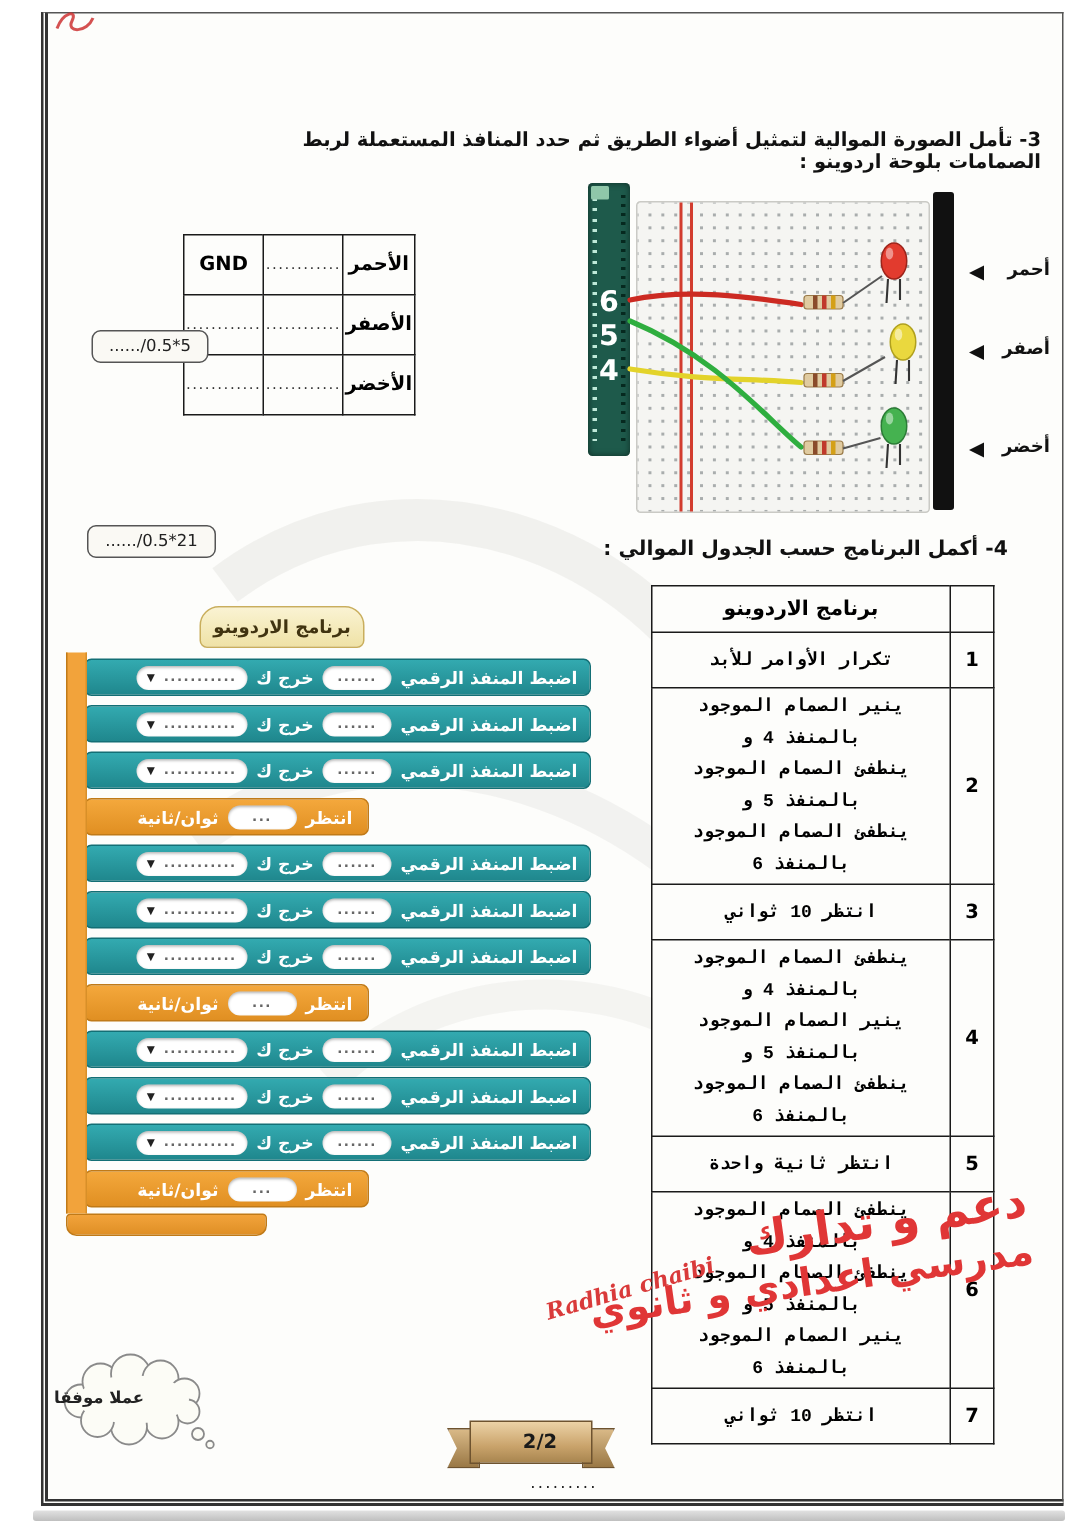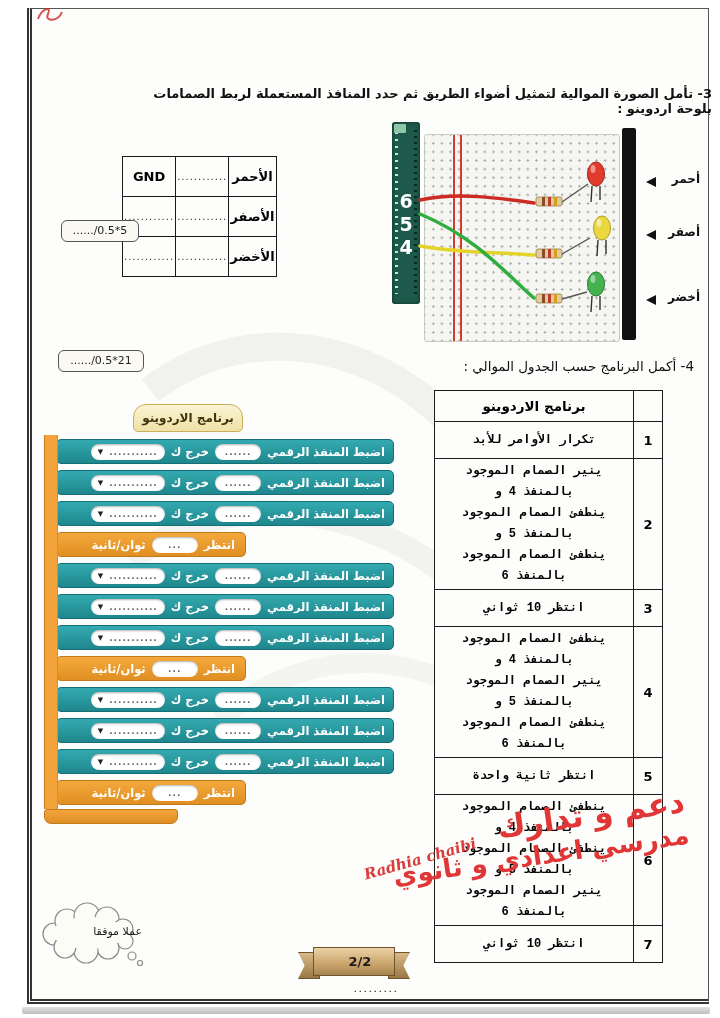--- a/index.html
+++ b/index.html
@@ -8,24 +8,24 @@
   
   .frame{position:absolute;left:27px;top:8px;width:676px;height:990px;
     border-top:1.5px solid #555;border-right:1.5px solid #555;
     border-left:5px double #333;border-bottom:5px double #333;background:#fdfdfb;}
   .bshadow{position:absolute;left:22px;right:10px;bottom:4px;height:7px;
     background:linear-gradient(#c9c9c9,#8a8a8a);opacity:.55;border-radius:2px;}
 
   .watermark{position:absolute;left:110px;top:300px;pointer-events:none;}
 
   
-  .q3{position:absolute;top:86px;left:140px;right:8px;text-align:right;direction:rtl;
+  .q3{position:absolute;top:86px;left:140px;right:26px;text-align:right;direction:rtl;
     font-size:13px;font-weight:700;color:#111;}
-  .q4{position:absolute;top:358px;left:380px;right:26px;text-align:right;direction:rtl;
-    font-size:13.5px;font-weight:400;color:#111;}
+  .q4{position:absolute;top:358px;left:380px;right:26px;text-align:center;direction:rtl;
+    font-size:13.5px;font-weight:700;color:#111;}
 
   
   .score{position:absolute;border:1.5px solid #555;border-radius:6px;background:#faf9f4;
     font-size:11px;color:#222;text-align:center;direction:ltr;line-height:20px;height:20px;margin-left:28px;}
   .s3{left:33px;top:220px;width:76px;}
   .s4{left:30px;top:350px;width:84px;}
 
   
   table.ports{position:absolute;left:122px;top:156px;border-collapse:collapse;direction:rtl;}
   table.ports th,table.ports td{border:1.7px solid #1a1a1a;text-align:center;vertical-align:middle;
@@ -103,22 +103,22 @@
   
   .stamp{position:absolute;left:352px;top:806px;width:336px;transform:rotate(-8deg);
     direction:rtl;text-align:right;color:#e03636;}
   .stamp .l1{font-size:31px;font-weight:700;line-height:36px;letter-spacing:1px;}
   .stamp .l2{font-size:26px;font-weight:700;line-height:32px;}
   .sign{position:absolute;left:362px;top:850px;transform:rotate(-16deg);
     font-family:"DejaVu Serif",serif;font-style:italic;font-weight:700;font-size:15px;color:#d93a3a;}
 
   
   .cloud{position:absolute;left:36px;top:902px;width:112px;height:66px;}
-  .cloud-text{position:absolute;left:0;top:23px;width:106px;text-align:right;
-    font-size:11px;font-weight:400;color:#222;direction:rtl;}
+  .cloud-text{position:absolute;left:0;top:23px;width:106px;text-align:left;
+    font-size:11px;font-weight:700;color:#222;direction:rtl;}
 
   
   .ribbon{position:absolute;left:298px;top:944px;width:112px;height:36px;}
   .rib-end{position:absolute;top:8px;width:20px;height:25px;background:linear-gradient(#d9b987,#9a7845);
     border:1px solid #6e532f;}
   .rib-l{left:0;clip-path:polygon(0 0,100% 0,100% 100%,0 100%,30% 50%);}
   .rib-r{right:0;clip-path:polygon(0 0,100% 0,70% 50%,100% 100%,0 100%);}
   .rib-c{position:absolute;left:15px;right:15px;top:3px;height:27px;
     background:linear-gradient(#ecd2a6,#c9a36b 60%,#a8854f);border:1px solid #6e532f;
     display:flex;align-items:center;justify-content:center;font-size:13px;font-weight:700;color:#1a1a1a;padding-left:12px;}

